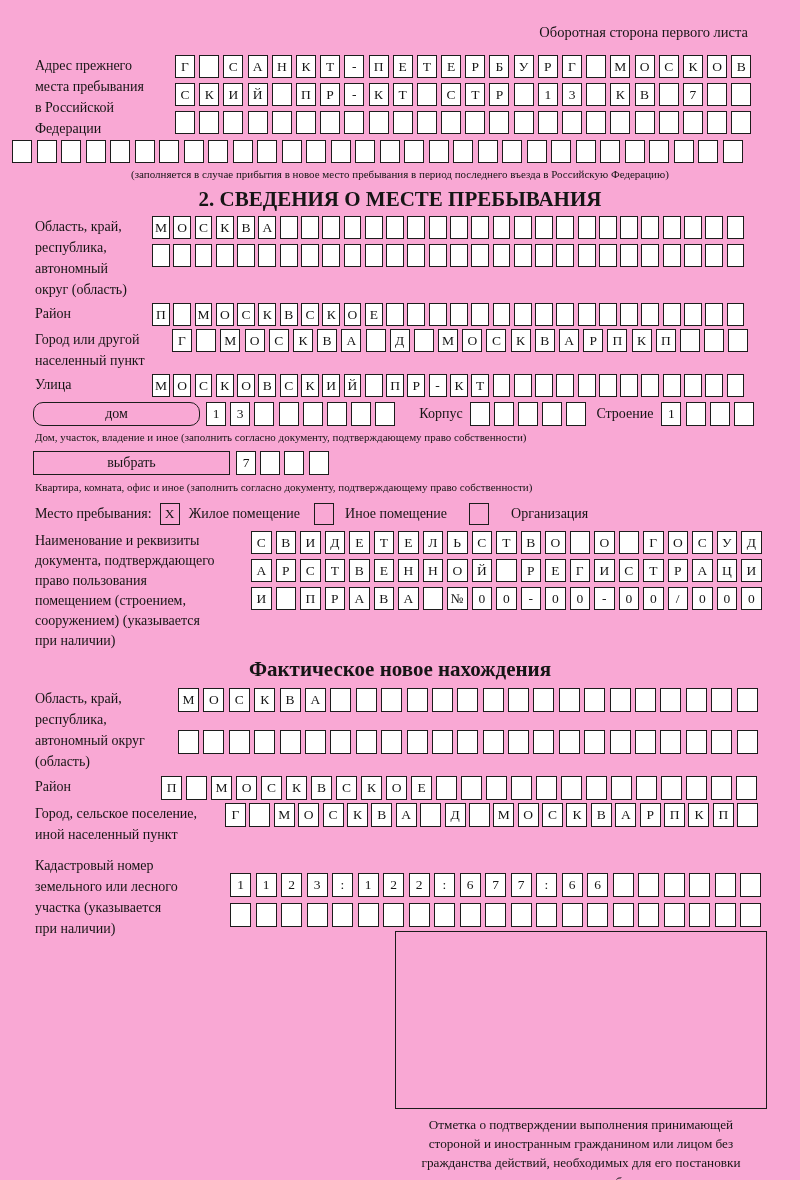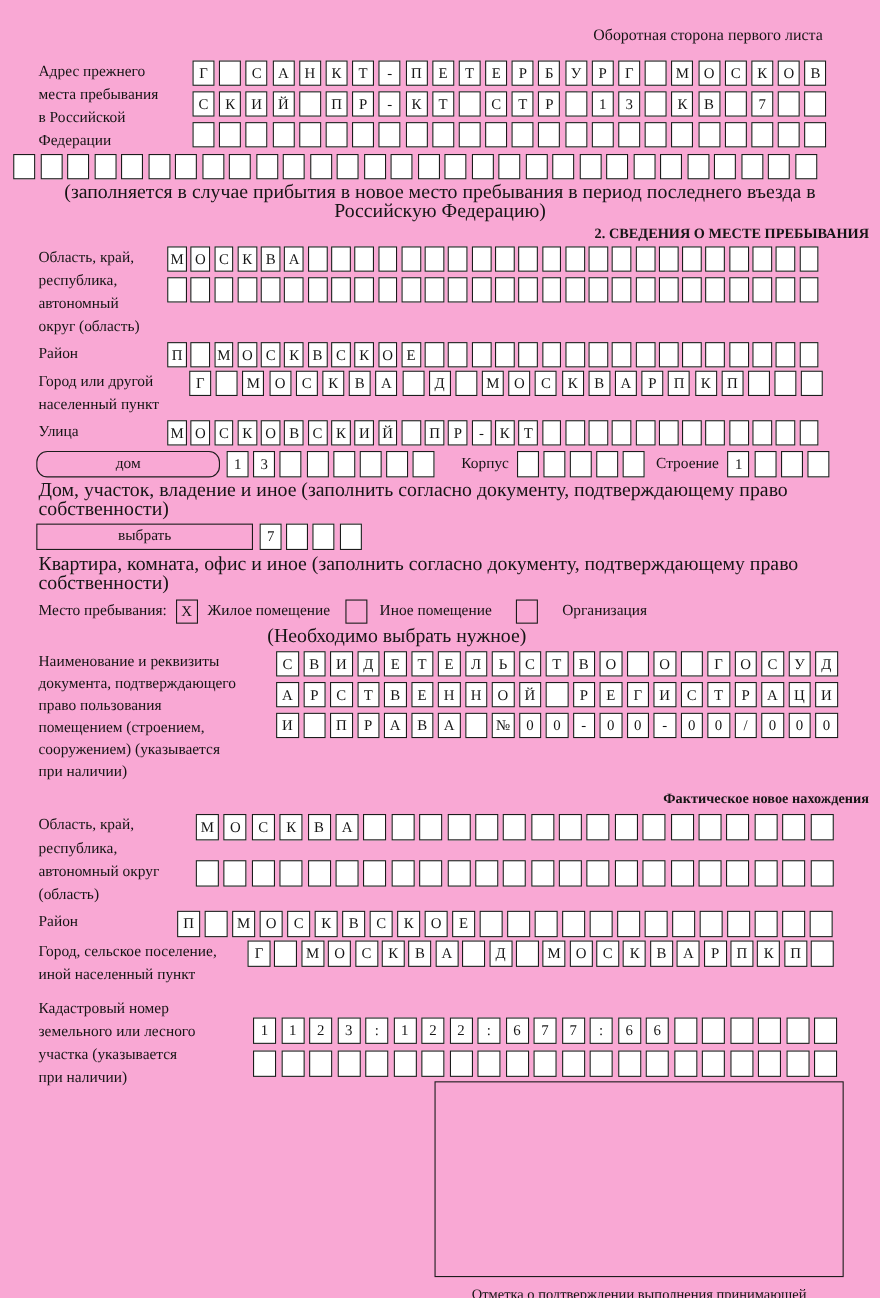--- a/index.html
+++ b/index.html
@@ -30,22 +30,22 @@
   .g24 { gap:4.2px; } .g24 .cell { width:20px; }
   .g28 { gap:3.4px; } .g28 .cell { width:17.9px; }
   .g30 { gap:4.5px; } .g30 .cell { width:20px; }
   .g23 { gap:4.4px; } .g23 .cell { width:21px; height:24px; }
   .g24b { gap:4px;  } .g24b .cell { width:21px; height:24px; }
   .g22 { gap:3.4px; } .g22 .cell { width:21px; height:24px; }
   .g21d { gap:4px;  } .g21d .cell { width:20.5px; }
   .g21k { gap:4.5px; } .g21k .cell { width:21px; height:24px; }
   .gsm { gap:4.2px; } .gsm .cell { width:20px; height:24px; }
 
-  .cap { font-size:18px; text-align:center; line-height:17px; }
-  .sec-title { text-align:right; font-weight:bold; font-size:13px; }
+  .cap { font-size:11px; text-align:center; line-height:17px; }
+  .sec-title { text-align:center; font-weight:bold; font-size:21px; }
 
   .type-box {
     flex:none; border:1.5px solid #1c1c1c; height:24px;
     display:flex; align-items:center; justify-content:center; font-size:14px;
   }
   .inline-lab { font-size:14px; line-height:24px; flex:none; }
 
   .chk {
     flex:none; width:20px; height:22px; border:1.5px solid #1c1c1c;
     display:inline-flex; align-items:center; justify-content:center; font-size:13.5px;
@@ -394,21 +394,20 @@
 
   <div class="frow pl" style="margin-top:6px; align-items:center;">
     <span class="inline-lab">Место пребывания:</span>
     <span class="chk" style="margin-left:8px;">X</span>
     <span class="inline-lab" style="margin-left:9px;">Жилое помещение</span>
     <span class="chk" style="margin-left:14px;"></span>
     <span class="inline-lab" style="margin-left:11px;">Иное помещение</span>
     <span class="chk" style="margin-left:22px;"></span>
     <span class="inline-lab" style="margin-left:22px;">Организация</span>
   </div>
-  <div class="cap" style="text-align:left; margin-left:233px; margin-top:2px;">(Необходимо выбрать нужное)</div>
 
   <div class="frow pl" style="margin-top:5px;">
     <div class="flabel w216" style="line-height:20px;">Наименование и реквизиты
 документа, подтверждающего
 право пользования
 помещением (строением,
 сооружением) (указывается
 при наличии)</div>
     <div class="rows gap5">
       <div class="grid g21d">

